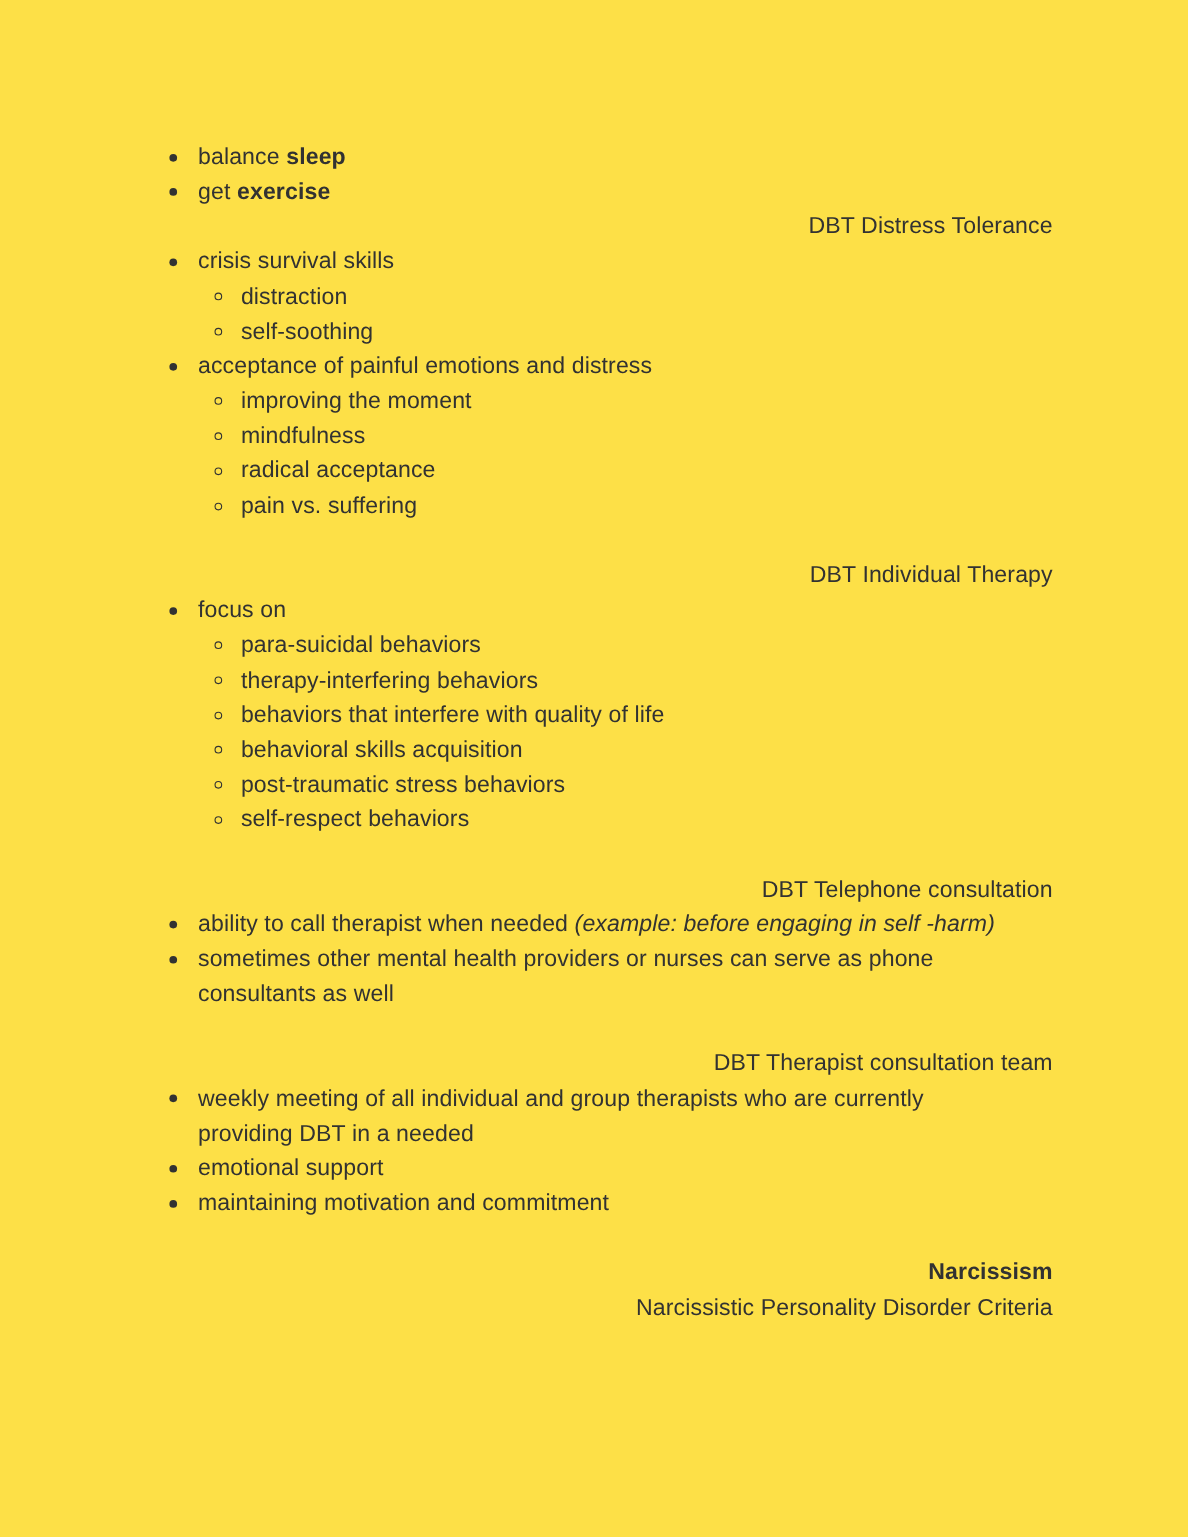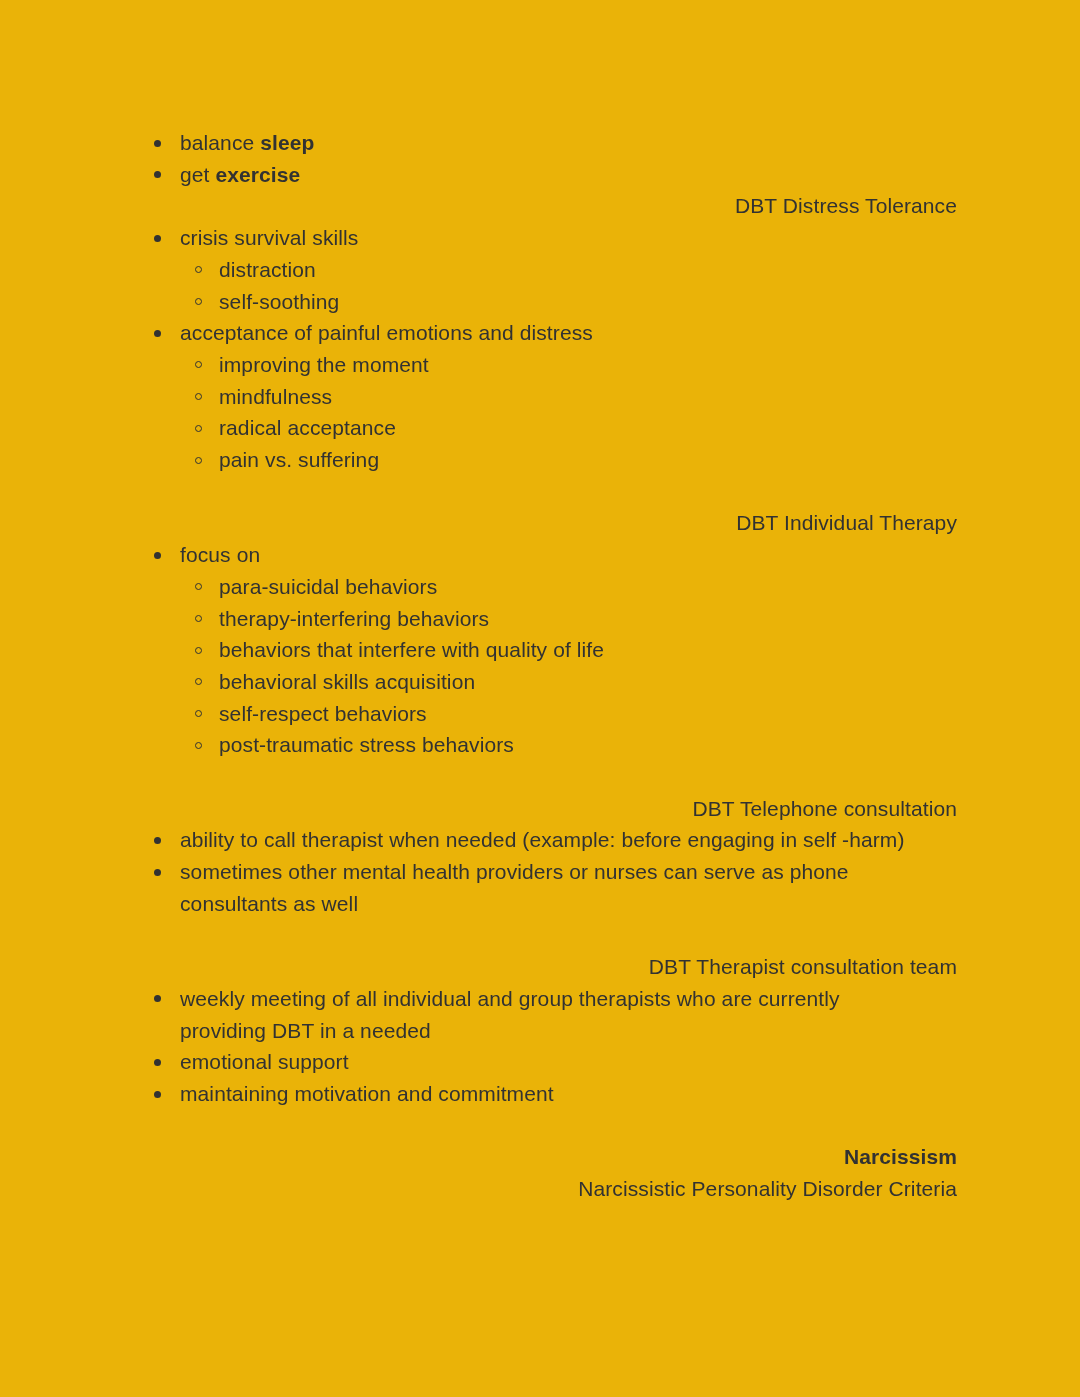--- a/index.html
+++ b/index.html
@@ -4,21 +4,21 @@
 <style>
   html, body {
     margin: 0;
     padding: 0;
     background: #ffffff;
   }
   .page {
     position: relative;
     width: 1080px;
     height: 1397px;
-    background: #eab308;
+    background: #fde047;
     overflow: hidden;
     font-family: "Liberation Sans", sans-serif;
   }
   .doc-body {
     position: absolute;
     left: 127px;
     top: 127px;
     width: 830px;
   }
   .line {
@@ -48,21 +48,21 @@
     left: 68px;
     top: 12.5px;
     width: 5px;
     height: 5px;
     border: 1.6px solid #323232;
     border-radius: 50%;
     background: transparent;
   }
   .seg { white-space: pre-wrap; }
   .seg.bold { font-weight: 700; }
-  .seg.italic { }
+  .seg.italic { font-style: italic; }
 </style>
 </head>
 <body>
 
 <div class="page">
   <div class="doc-body">
       <div class="line indent-1"><span class="marker dot"></span><span class="seg">balance </span><span class="seg bold">sleep</span></div>
       <div class="line indent-1"><span class="marker dot"></span><span class="seg">get </span><span class="seg bold">exercise</span></div>
       <div class="line indent-0"><span class="seg">DBT Distress Tolerance</span></div>
       <div class="line indent-1"><span class="marker dot"></span><span class="seg">crisis survival skills</span></div>
@@ -73,22 +73,22 @@
       <div class="line indent-2"><span class="marker circle"></span><span class="seg">mindfulness</span></div>
       <div class="line indent-2"><span class="marker circle"></span><span class="seg">radical acceptance</span></div>
       <div class="line indent-2"><span class="marker circle"></span><span class="seg">pain vs. suffering</span></div>
       <div class="spacer"></div>
       <div class="line indent-0"><span class="seg">DBT Individual Therapy</span></div>
       <div class="line indent-1"><span class="marker dot"></span><span class="seg">focus on</span></div>
       <div class="line indent-2"><span class="marker circle"></span><span class="seg">para-suicidal behaviors</span></div>
       <div class="line indent-2"><span class="marker circle"></span><span class="seg">therapy-interfering behaviors</span></div>
       <div class="line indent-2"><span class="marker circle"></span><span class="seg">behaviors that interfere with quality of life</span></div>
       <div class="line indent-2"><span class="marker circle"></span><span class="seg">behavioral skills acquisition</span></div>
+      <div class="line indent-2"><span class="marker circle"></span><span class="seg">post-traumatic stress behaviors</span></div>
       <div class="line indent-2"><span class="marker circle"></span><span class="seg">self-respect behaviors</span></div>
-      <div class="line indent-2"><span class="marker circle"></span><span class="seg">post-traumatic stress behaviors</span></div>
       <div class="spacer"></div>
       <div class="line indent-0"><span class="seg">DBT Telephone consultation</span></div>
       <div class="line indent-1"><span class="marker dot"></span><span class="seg">ability to call therapist when needed </span><span class="seg italic">(example: before engaging in self -harm)</span></div>
       <div class="line indent-1"><span class="marker dot"></span><span class="seg">sometimes other mental health providers or nurses can serve as phone</span></div>
       <div class="line indent-1"><span class="seg">consultants as well</span></div>
       <div class="spacer"></div>
       <div class="line indent-0"><span class="seg">DBT Therapist consultation team</span></div>
       <div class="line indent-1"><span class="marker dot"></span><span class="seg">weekly meeting of all individual and group therapists who are currently</span></div>
       <div class="line indent-1"><span class="seg">providing DBT in a needed</span></div>
       <div class="line indent-1"><span class="marker dot"></span><span class="seg">emotional support</span></div>

